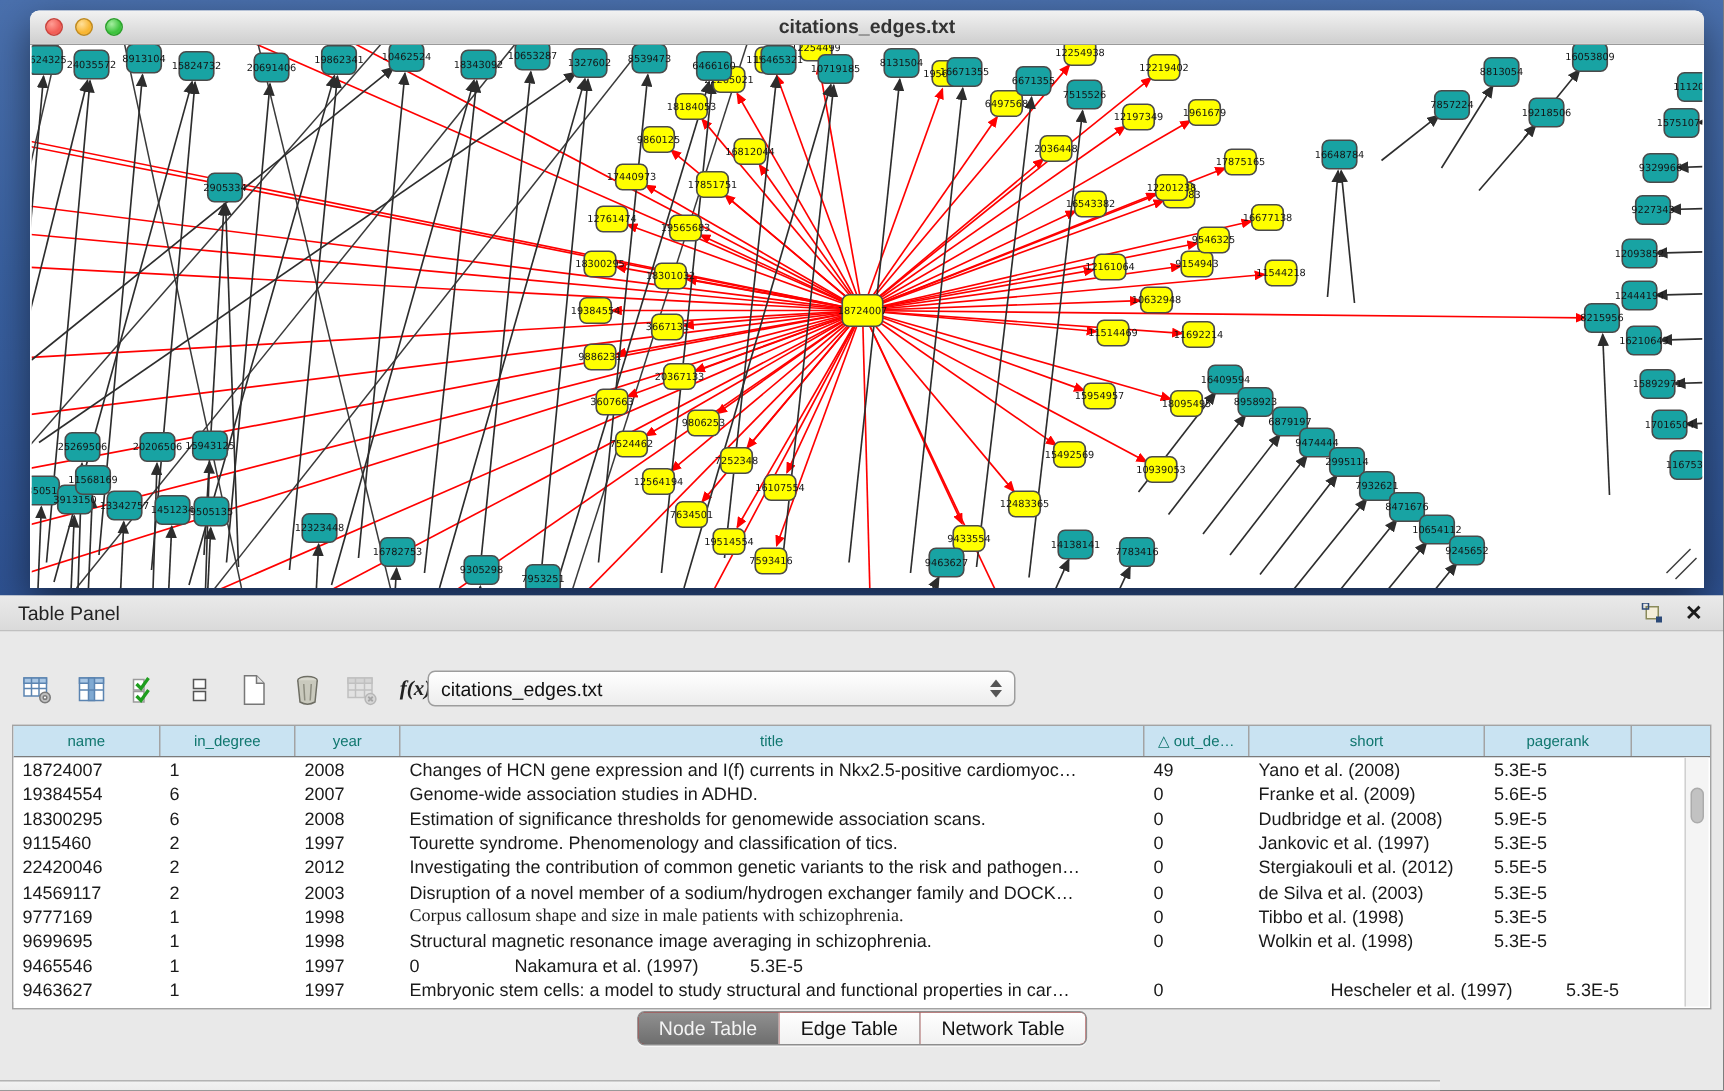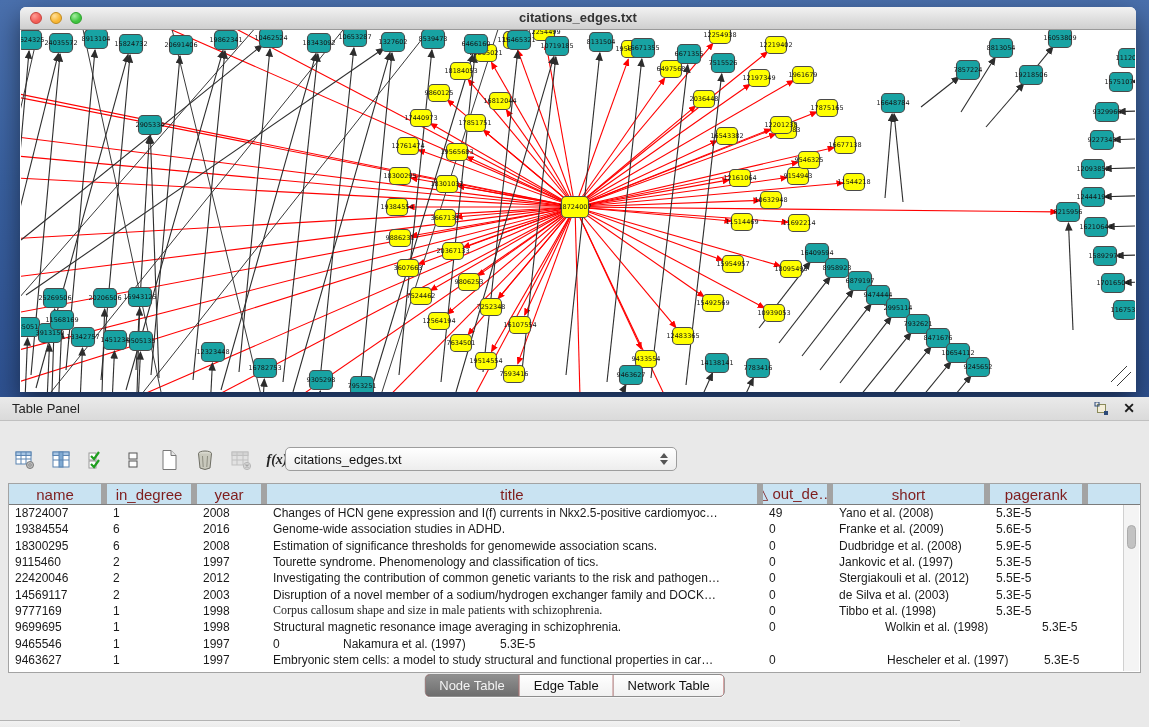--- a/index.html
+++ b/index.html
@@ -45,21 +45,21 @@
          box-sizing:border-box;display:flex;align-items:center;padding:0 8px;font-size:13px;color:#111;}
   .combo .combo-arrows{margin-left:auto;display:flex;flex-direction:column;gap:2px;}
   .combo .tri-up{width:0;height:0;border-left:4px solid transparent;border-right:4px solid transparent;
                  border-bottom:5px solid #555;}
   .combo .tri-dn{width:0;height:0;border-left:4px solid transparent;border-right:4px solid transparent;
                  border-top:5px solid #555;}
 
   .table-frame{position:absolute;left:8px;top:62px;width:1133px;height:190px;
                border:1px solid #a3a3a3;background:#fff;box-sizing:border-box;overflow:hidden;}
   .thead{display:flex;height:20px;border-bottom:1px solid #7b7b7b;background:#c9e3f2;}
-  .th{box-sizing:border-box;border-right:6px solid #a3a3a3;font-size:15px;color:#7f1d1d;
+  .th{box-sizing:border-box;border-right:1px solid #a3a3a3;font-size:10px;color:#0f766e;
       display:flex;align-items:center;justify-content:center;overflow:hidden;white-space:nowrap;}
   .tbody .tr{display:flex;height:16.3px;align-items:center;background:#fff;}
   .td{box-sizing:border-box;padding-left:6px;font-size:12px;color:#1a1a1a;overflow:hidden;
       white-space:nowrap;text-overflow:clip;}
   .vscroll{position:absolute;right:1px;top:21px;bottom:1px;width:15px;background:#f4f4f4;
            border-left:1px solid #d0d0d0;}
   .vthumb{position:absolute;left:3px;top:20px;width:9px;height:24px;border-radius:5px;
           background:#c2c2c2;border:1px solid #ababab;box-sizing:border-box;}
 
   .tabs{position:absolute;left:50%;transform:translateX(-50%);top:253px;height:21px;display:flex;
@@ -580,21 +580,21 @@
             <div class="td" style="width: 90px;">1</div>
             <div class="td" style="width: 70px;">2008</div>
             <div class="td" style="width: 496px;">Changes of HCN gene expression and I(f) currents in Nkx2.5-positive cardiomyoc…</div>
             <div class="td" style="width: 70px;">49</div>
             <div class="td" style="width: 157px;">Yano et al. (2008)</div>
             <div class="td" style="width: 98px;">5.3E-5</div>
           </div>
           <div class="tr">
             <div class="td" style="width: 98px;">19384554</div>
             <div class="td" style="width: 90px;">6</div>
-            <div class="td" style="width: 70px;">2016</div>
+            <div class="td" style="width: 70px;">2007</div>
             <div class="td" style="width: 496px;">Genome-wide association studies in ADHD.</div>
             <div class="td" style="width: 70px;">0</div>
             <div class="td" style="width: 157px;">Franke et al. (2009)</div>
             <div class="td" style="width: 98px;">5.6E-5</div>
           </div>
           <div class="tr">
             <div class="td" style="width: 98px;">18300295</div>
             <div class="td" style="width: 90px;">6</div>
             <div class="td" style="width: 70px;">2008</div>
             <div class="td" style="width: 496px;">Estimation of significance thresholds for genomewide association scans.</div>
@@ -637,21 +637,21 @@
             <div class="td" style="width: 70px;">0</div>
             <div class="td" style="width: 157px;">Tibbo et al. (1998)</div>
             <div class="td" style="width: 98px;">5.3E-5</div>
           </div>
           <div class="tr">
             <div class="td" style="width: 98px;">9699695</div>
             <div class="td" style="width: 90px;">1</div>
             <div class="td" style="width: 70px;">1998</div>
             <div class="td" style="width: 496px;">Structural magnetic resonance image averaging in schizophrenia.</div>
             <div class="td" style="width: 70px;">0</div>
-            <div class="td" style="width: 157px; margin-left: 46px;">Wolkin et al. (1998)</div>
+            <div class="td" style="width: 157px;">Wolkin et al. (1998)</div>
             <div class="td" style="width: 98px;">5.3E-5</div>
           </div>
           <div class="tr">
             <div class="td" style="width: 98px;">9465546</div>
             <div class="td" style="width: 90px;">1</div>
             <div class="td" style="width: 70px;">1997</div>
             <div class="td" style="width: 70px;">0</div>
             <div class="td" style="width: 157px;">Nakamura et al. (1997)</div>
             <div class="td" style="width: 98px;">5.3E-5</div>
           </div>

